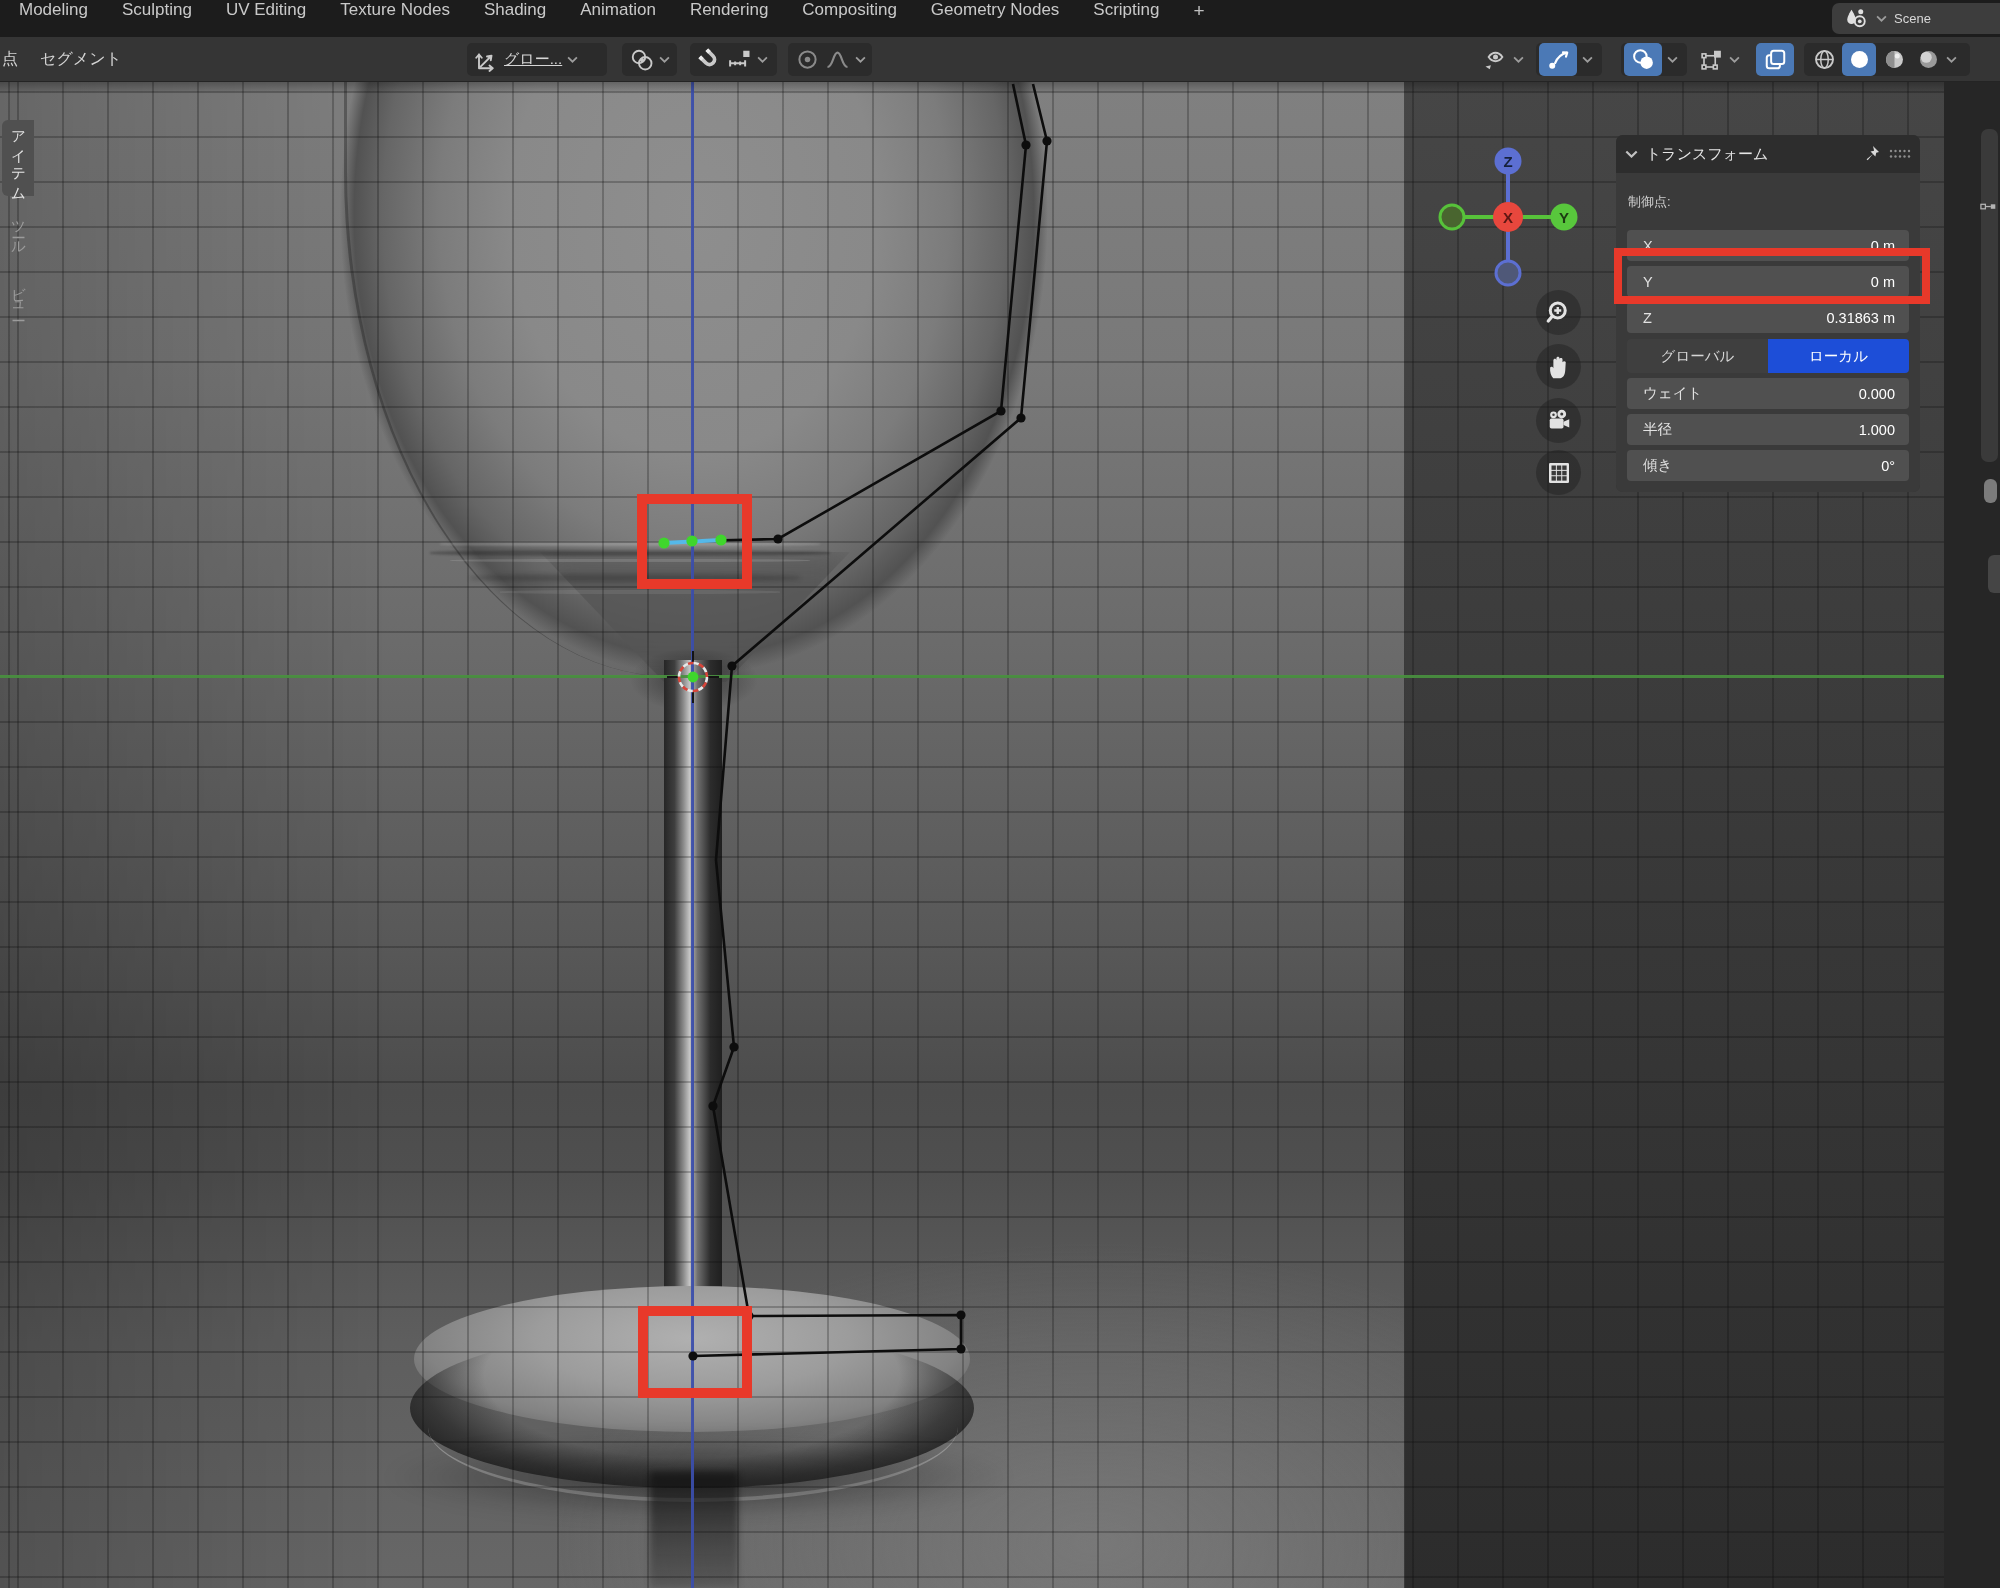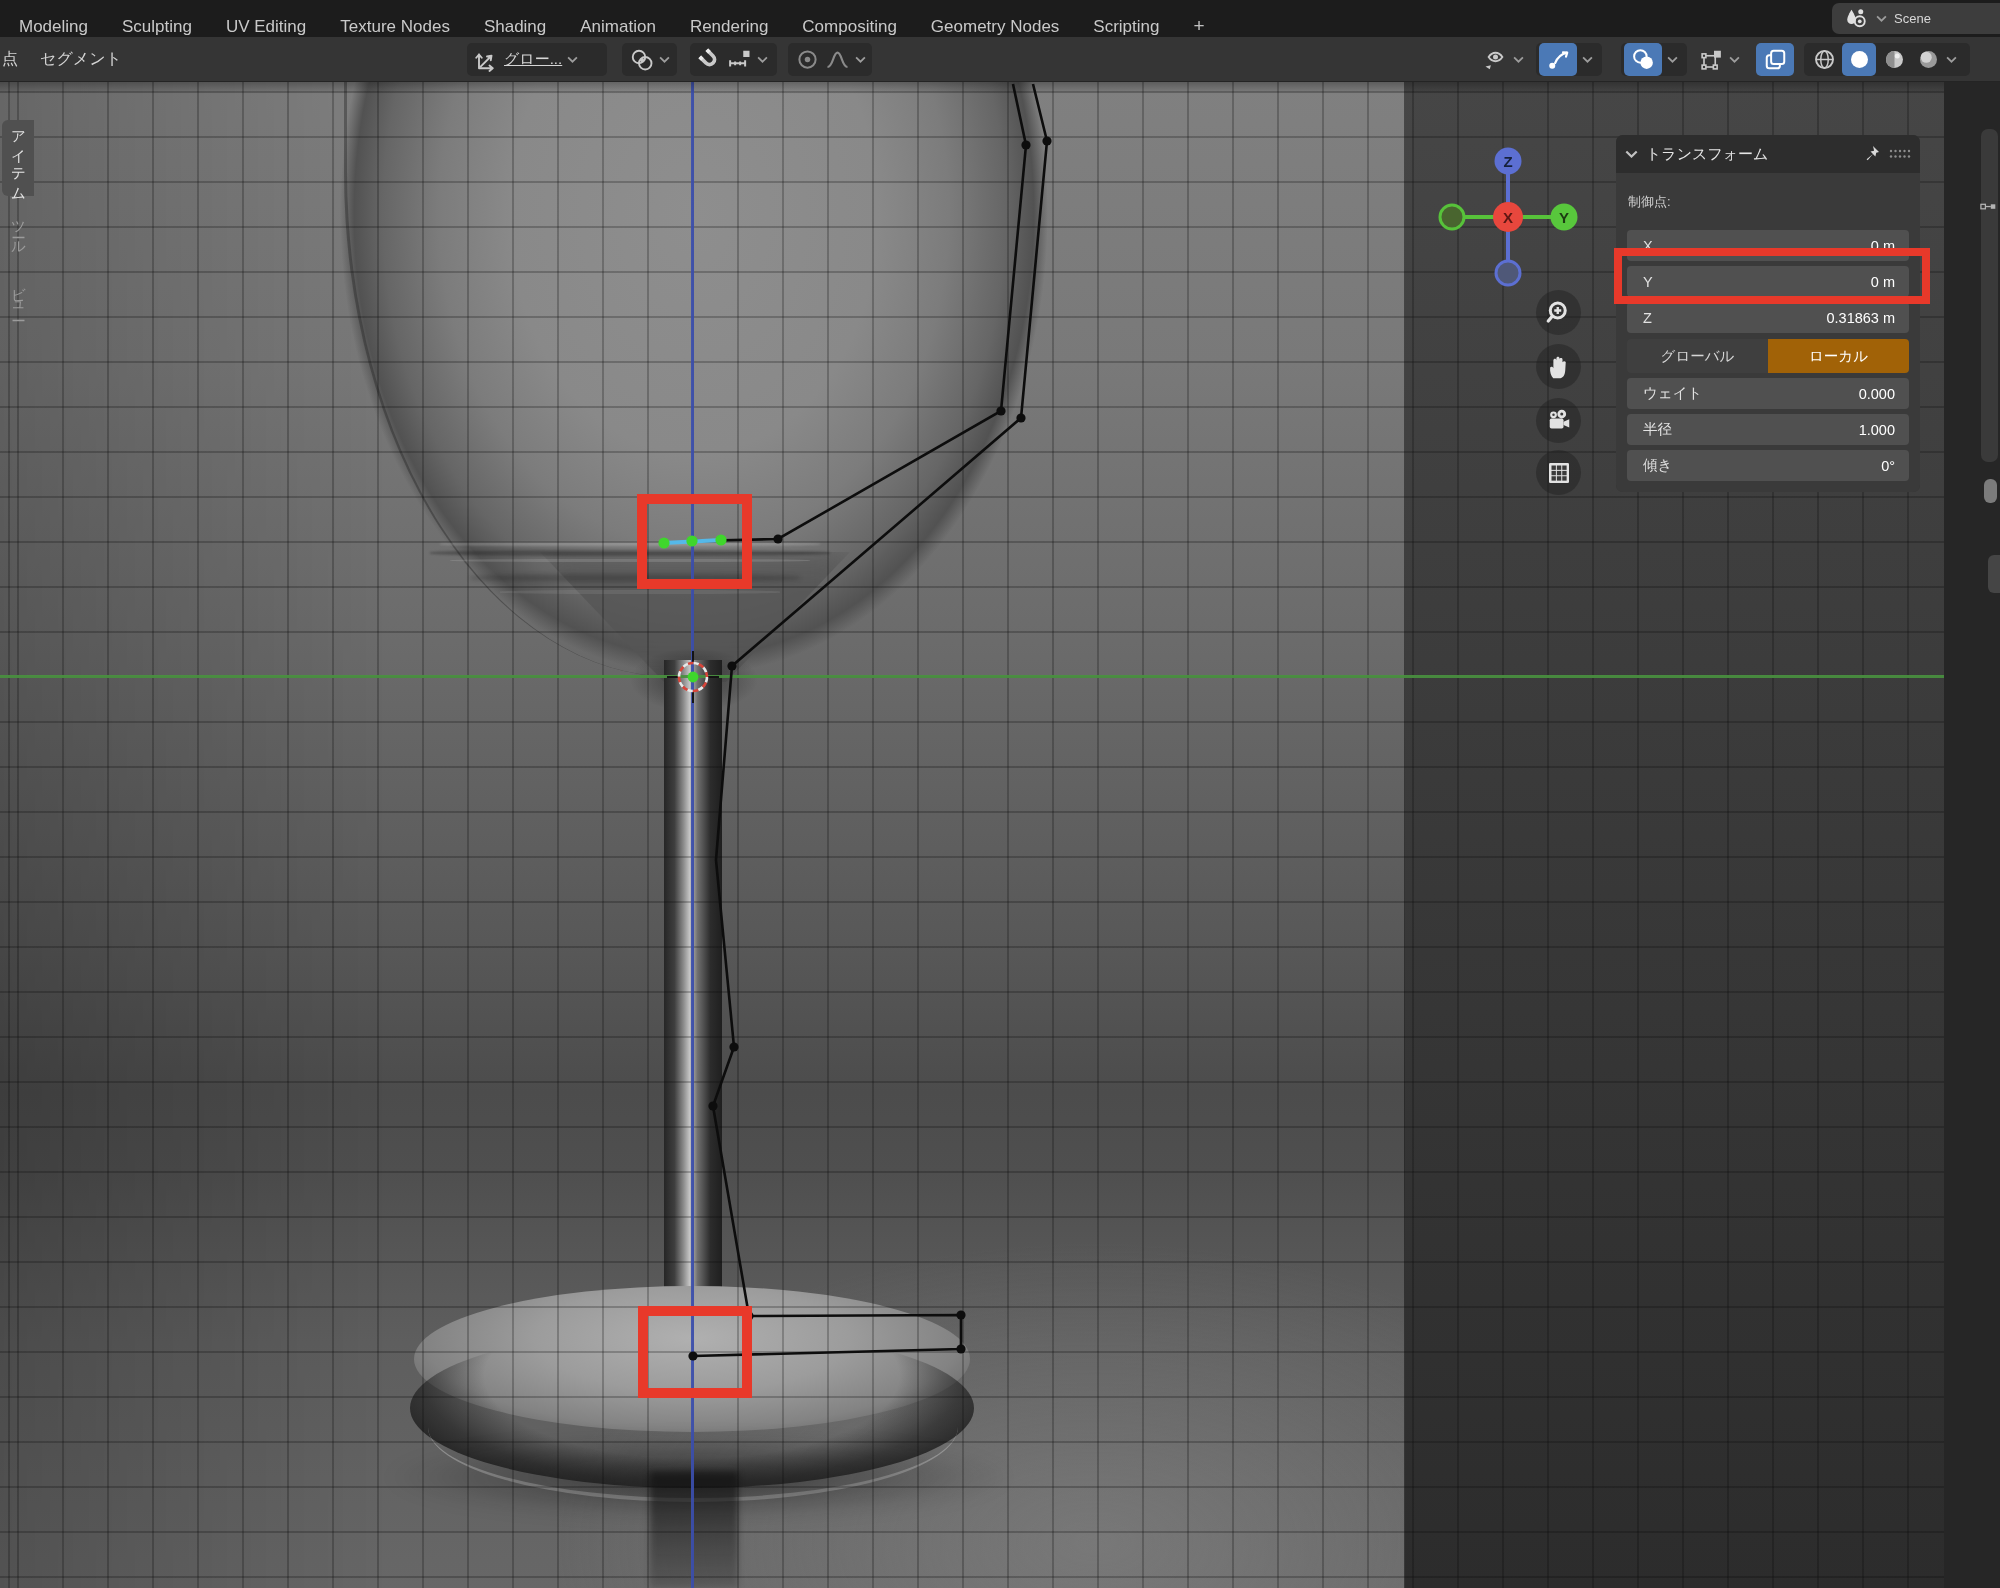--- a/index.html
+++ b/index.html
@@ -2,21 +2,21 @@
 <html><head>
 <meta charset="utf-8">
 <style>
   * { margin:0; padding:0; box-sizing:border-box; }
   html,body { width:2000px; height:1588px; overflow:hidden; background:#1c1c1c;
               font-family:"Liberation Sans","DejaVu Sans",sans-serif; }
   #app { position:relative; width:2000px; height:1588px; }
 
   
   #topbar { position:absolute; left:0; top:0; width:2000px; height:37px; background:#1c1c1c;
-            display:flex; align-items:flex-end; gap:34px; padding-left:19px; z-index:60; }
+            display:flex; align-items:flex-start; gap:34px; padding-left:19px; z-index:60; }
   .menu-item { color:#c9c9c9; font-size:17px; white-space:nowrap; }
   .menu-plus { color:#c0c0c0; font-size:19px; }
   #scene-widget { position:absolute; right:0; top:3px; height:31px; width:168px; background:#3d3d3d;
                   border-radius:7px 0 0 7px; display:flex; align-items:center; gap:7px; padding-left:12px; }
   #scene-widget .lbl { color:#d8d8d8; font-size:13px; }
 
   
   #vpheader { position:absolute; left:0; top:37px; width:2000px; height:45px; background:#353535;
               border-bottom:1px solid #242424; z-index:60; }
   .vph-menu { position:absolute; top:0; height:44px; display:flex; align-items:center; color:#d4d4d4; font-size:16px; }
@@ -88,21 +88,21 @@
   #npanel-body { position:absolute; left:0; top:38px; width:304px; height:319px; background:#3a3a3a; }
   #section-label { position:absolute; left:12px; top:20px; color:#cfcfcf; font-size:13px; }
   .prow { position:absolute; left:11px; width:282px; height:31px; background:#505050; border-radius:4px;
           display:flex; align-items:center; }
   .prow .plabel { padding-left:16px; color:#e2e2e2; font-size:14.5px; flex:1; }
   .prow .pval { padding-right:14px; color:#fff; font-size:14.5px; }
   #space-toggle { position:absolute; left:11px; top:166px; width:282px; height:34px; display:flex;
                   border-radius:4px; overflow:hidden; }
   #space-toggle .seg { flex:1; display:flex; align-items:center; justify-content:center; font-size:14.5px; }
   #seg-global { background:#3f3f3f; color:#d5d5d5; }
-  #seg-local { background:#a16207; color:#fff; }
+  #seg-local { background:#1d4ed8; color:#fff; }
 
   
   #right-strip { position:absolute; left:1944px; top:82px; width:56px; height:1506px; background:#262626; z-index:35; }
   #right-inner { position:absolute; left:37px; top:47px; width:17px; height:333px; background:#3a3a3a; border-radius:7px; }
   #right-thumb { position:absolute; left:40px; top:397px; width:13px; height:24px; background:#7b7b7b; border-radius:6px; }
   #right-part { position:absolute; left:44px; top:473px; width:12px; height:38px; background:#454545; border-radius:6px 0 0 6px; }
   #cut-icon { position:absolute; left:36px; top:116px; }
   .vtab { position:absolute; left:2px; width:32px; writing-mode:vertical-rl; text-orientation:mixed;
           display:flex; align-items:center; justify-content:center; font-size:14.5px; color:#9b9b9b;
           letter-spacing:2px; z-index:36; }

